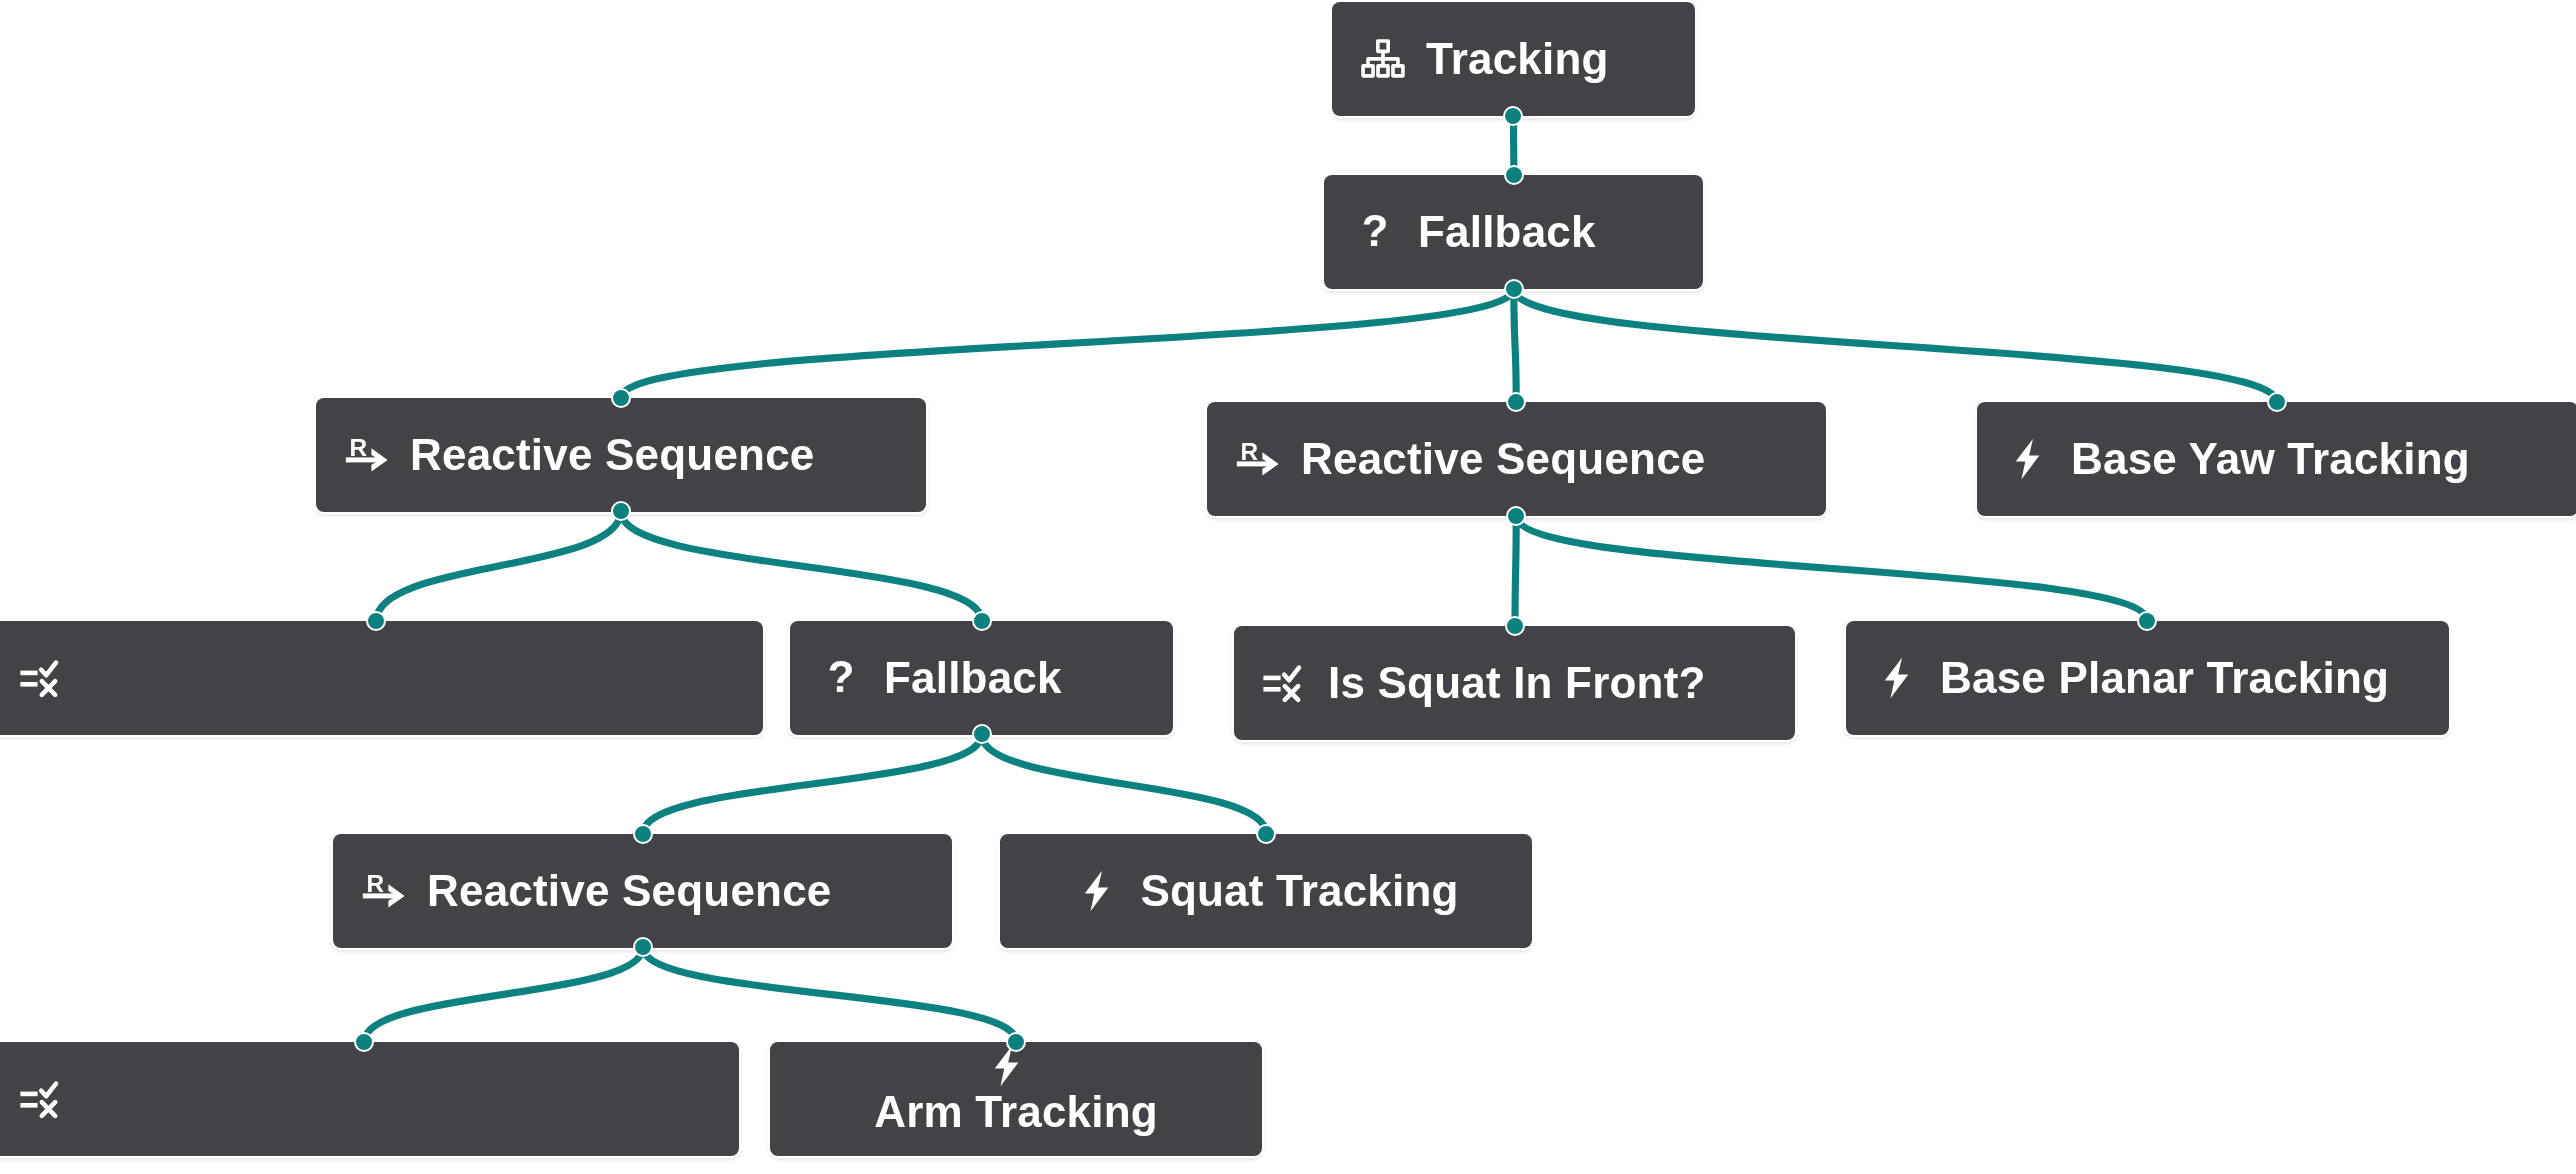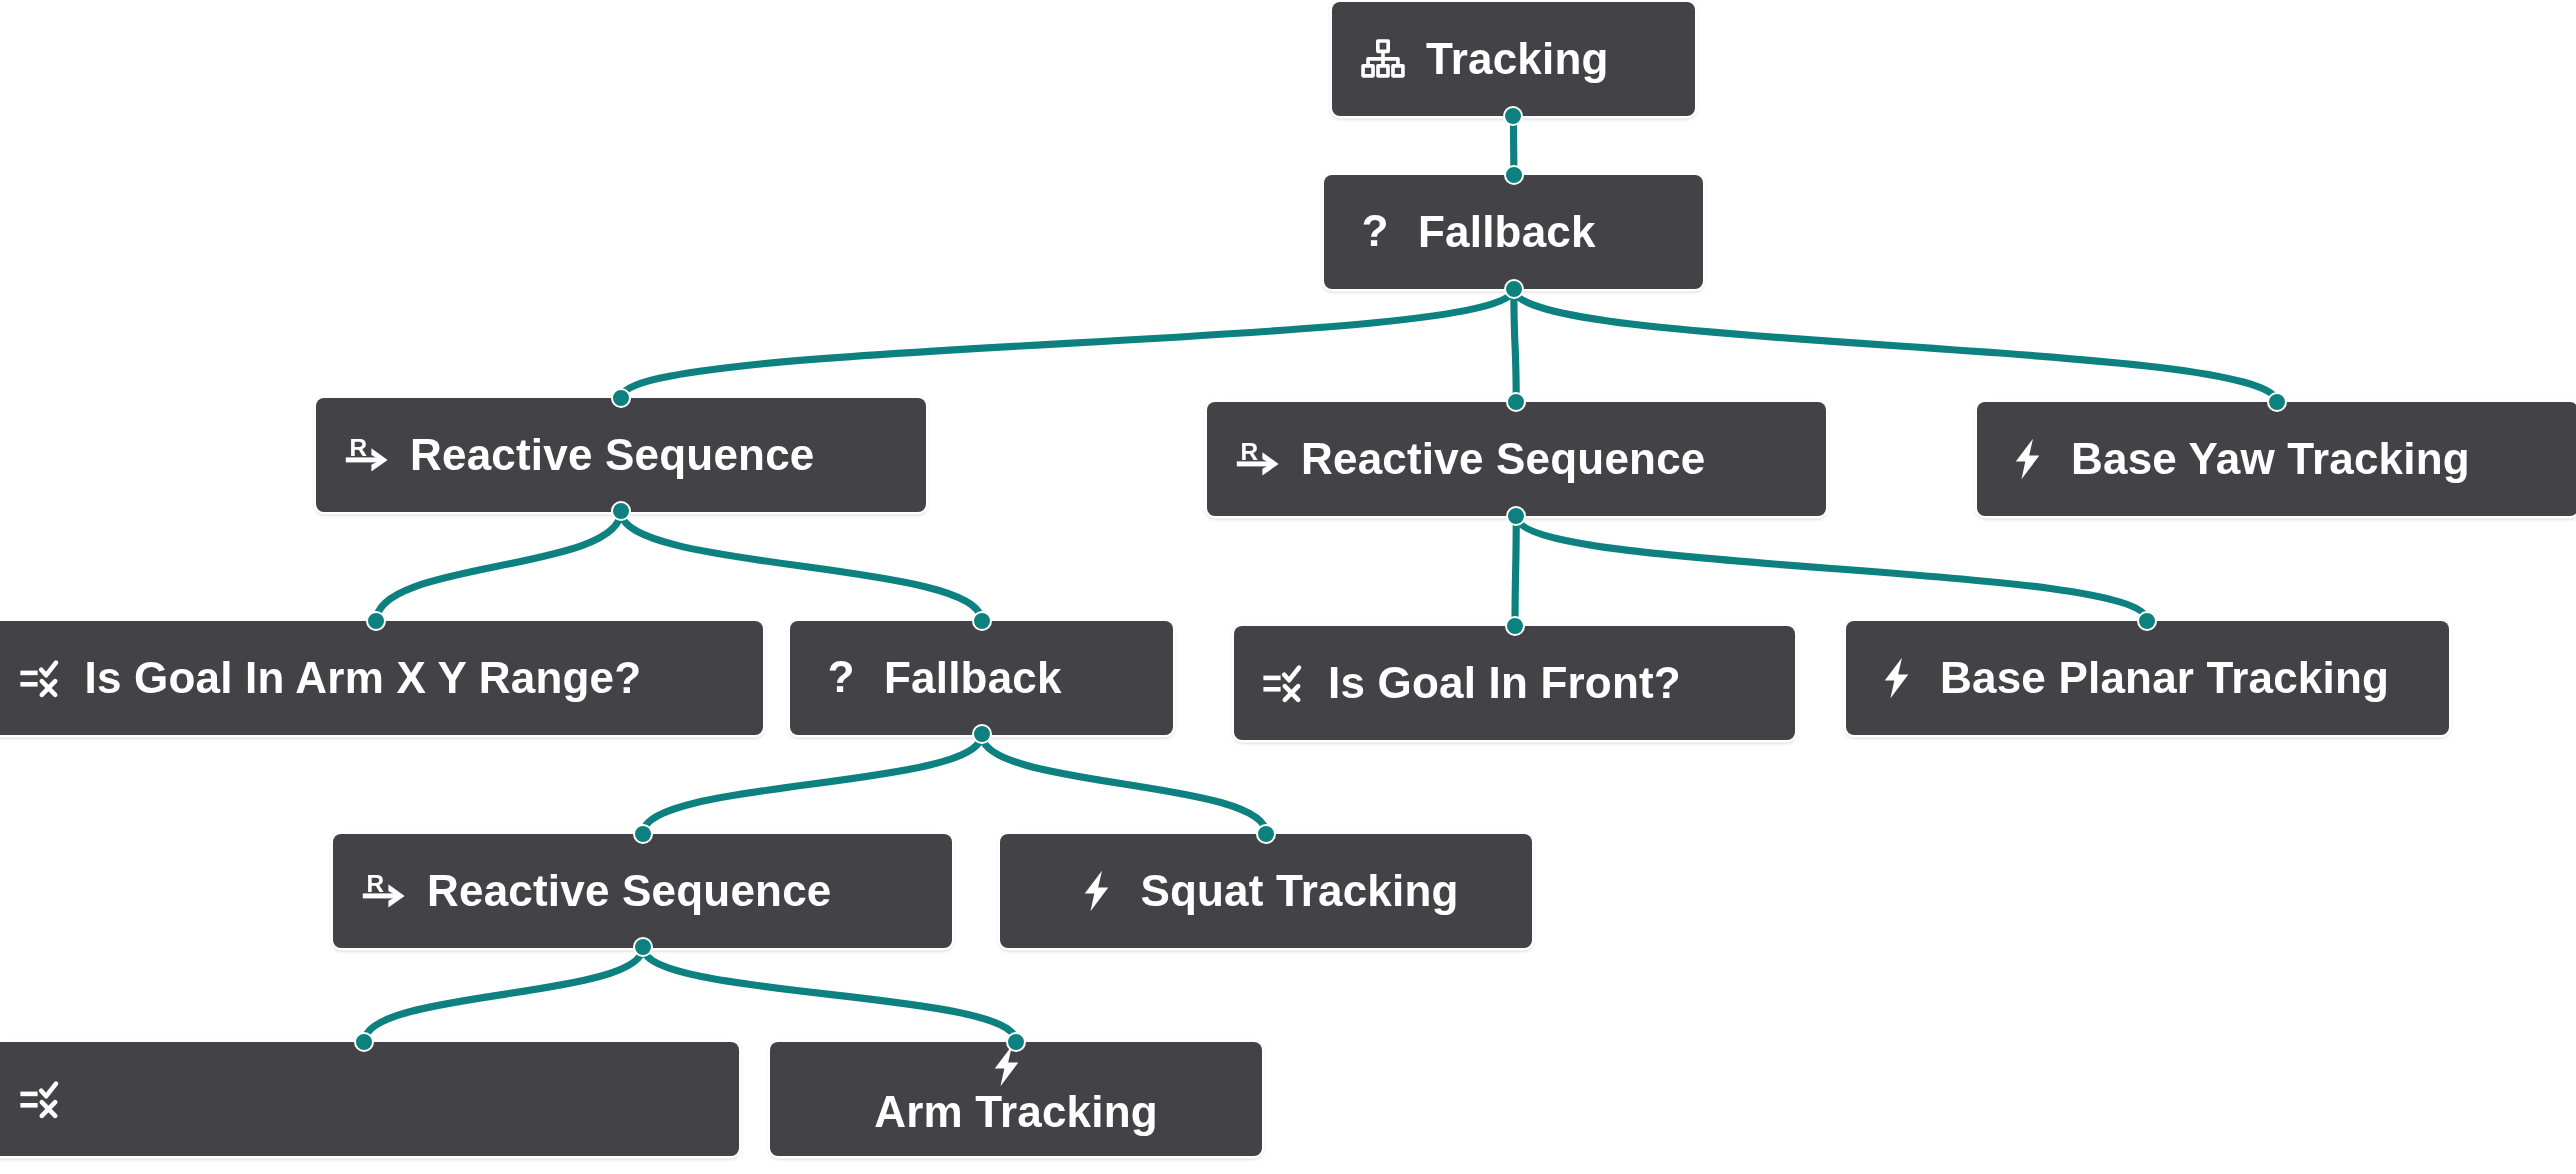--- a/index.html
+++ b/index.html
@@ -151,40 +151,39 @@
     </div>
     <div class="bt-node" style="left: -9.5px; top: 621px; width: 772px; height: 114px;">
       <span class="node-icon">
         <svg width="48" height="48" viewBox="0 0 24 24">
           <rect x="1.2" y="8.3" width="8.6" height="2.3" fill="#ffffff"></rect>
           <rect x="1.2" y="14.0" width="8.6" height="2.3" fill="#ffffff"></rect>
           <path d="M11.6 7.9 L14.1 10.6 L19.0 4.3" fill="none" stroke="#ffffff" stroke-width="2.3" stroke-linecap="round" stroke-linejoin="round"></path>
           <path d="M11.9 13.6 L18.6 20.4 M18.6 13.6 L11.9 20.4" fill="none" stroke="#ffffff" stroke-width="2.3" stroke-linecap="round"></path>
         </svg>
       </span>
-      <span class="node-label">Is Goal In Arm X Y Range?</span>
     </div>
     <div class="bt-node" style="left: 790px; top: 621px; width: 383px; height: 114px;">
       <span class="node-icon">
         <svg width="46" height="46" viewBox="0 0 24 24">
           <text x="12" y="19.5" text-anchor="middle" font-family="Liberation Sans, sans-serif" font-size="23" font-weight="bold" fill="#ffffff">?</text>
         </svg>
       </span>
       <span class="node-label">Fallback</span>
     </div>
     <div class="bt-node" style="left: 1234px; top: 626px; width: 561px; height: 114px;">
       <span class="node-icon">
         <svg width="48" height="48" viewBox="0 0 24 24">
           <rect x="1.2" y="8.3" width="8.6" height="2.3" fill="#ffffff"></rect>
           <rect x="1.2" y="14.0" width="8.6" height="2.3" fill="#ffffff"></rect>
           <path d="M11.6 7.9 L14.1 10.6 L19.0 4.3" fill="none" stroke="#ffffff" stroke-width="2.3" stroke-linecap="round" stroke-linejoin="round"></path>
           <path d="M11.9 13.6 L18.6 20.4 M18.6 13.6 L11.9 20.4" fill="none" stroke="#ffffff" stroke-width="2.3" stroke-linecap="round"></path>
         </svg>
       </span>
-      <span class="node-label">Is Goal In Front?</span>
+      <span class="node-label">Is Squat In Front?</span>
     </div>
     <div class="bt-node" style="left: 1846px; top: 621px; width: 603px; height: 114px;">
       <span class="node-icon">
         <svg width="46" height="46" viewBox="0 0 24 24">
           <path d="M14.6 1.4 L5.6 13.3 L10.6 13.3 L8.6 22.6 L17.9 10.2 L12.6 10.2 Z" fill="#ffffff"></path>
         </svg>
       </span>
       <span class="node-label">Base Planar Tracking</span>
     </div>
     <div class="bt-node" style="left: 333px; top: 834px; width: 619px; height: 114px;">

